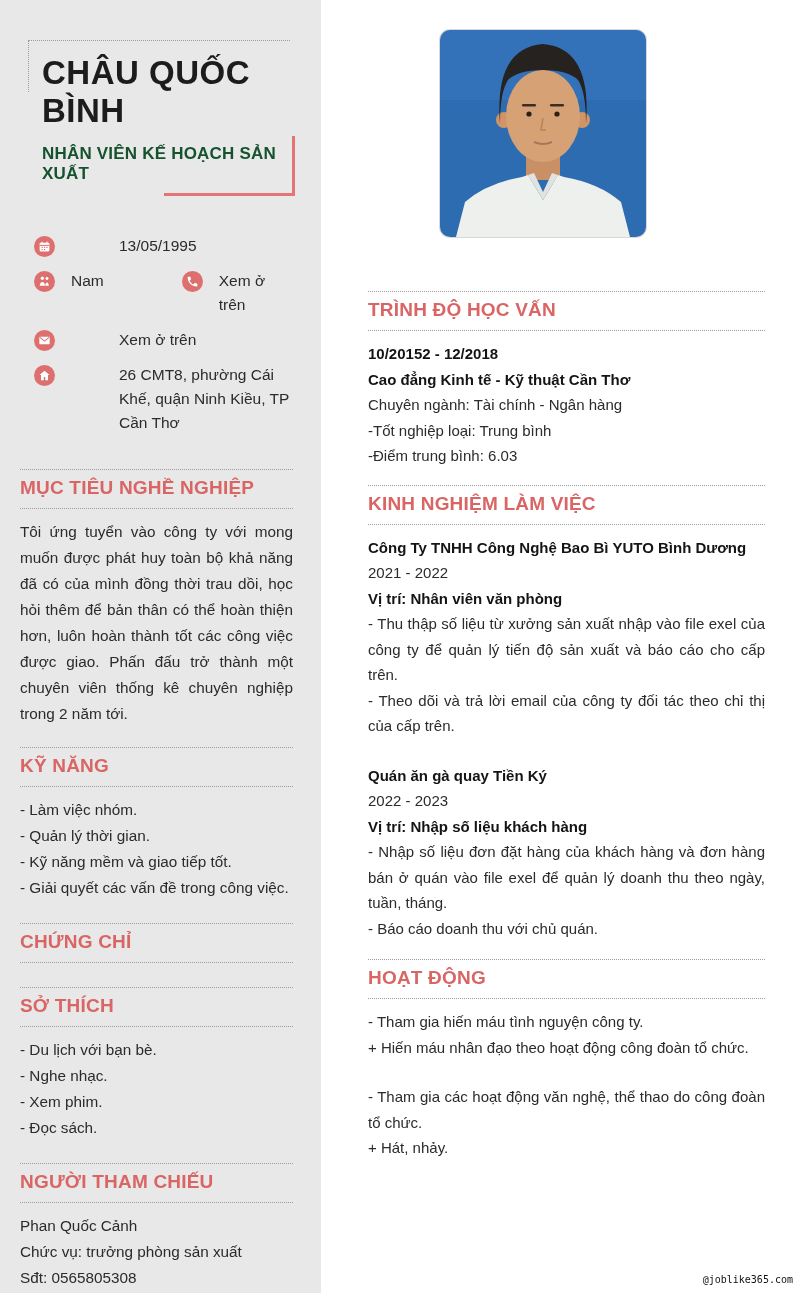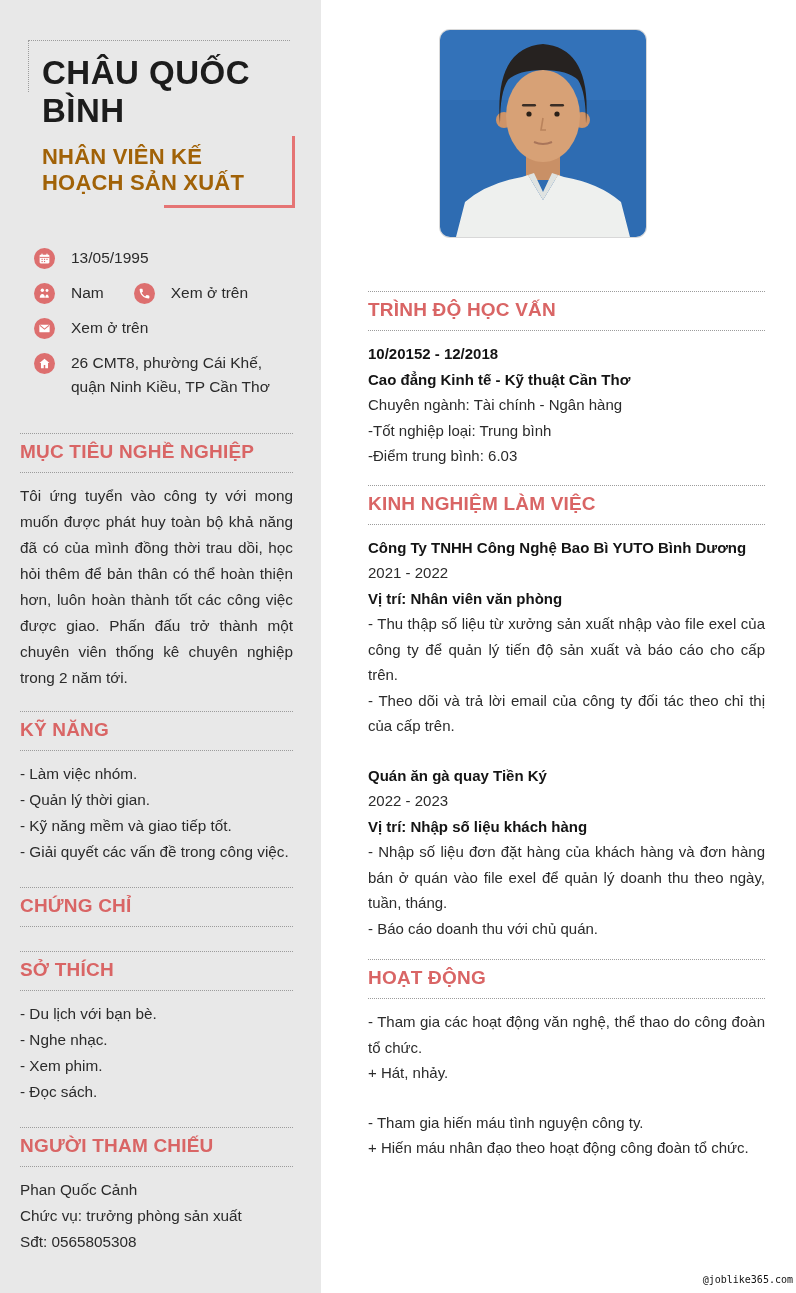--- a/index.html
+++ b/index.html
@@ -7,27 +7,27 @@
         font-family:"Liberation Sans","DejaVu Sans",sans-serif;color:#2b2b2b;background:#fff;}
   .left{width:321px;background:#e8e8e8;padding:40px 28px 0 20px;box-sizing:border-box;flex:none;}
   .right{width:505px;padding:30px 61px 0 47px;box-sizing:border-box;position:relative;flex:none;}
 
   
   .name-block{position:relative;margin-left:8px;padding:14px 0 0 14px;}
   .dotted-top{position:absolute;top:0;left:0;width:262px;height:0;border-top:1px dotted #9c9c9c;}
   .dotted-left{position:absolute;top:0;left:0;width:0;height:52px;border-left:1px dotted #9c9c9c;}
   h1{margin:0;font-size:33px;line-height:38px;color:#1c1c1c;letter-spacing:.5px;font-weight:700;}
   .subtitle-wrap{position:relative;display:inline-block;margin-top:12px;padding:2px 14px 12px 0;}
-  .subtitle{font-size:22px;font-weight:700;color:#a16207;letter-spacing:.2px;text-align:center;}
+  .subtitle{font-size:17px;font-weight:700;color:#14532d;letter-spacing:.2px;text-align:center;}
   .red-corner{position:absolute;right:-2px;top:-6px;bottom:0;width:128px;
               border-right:3px solid #e57474;border-bottom:3px solid #e57474;}
 
   
   .contact{margin:38px 0 0 14px;}
-  .c-row{display:flex;align-items:flex-start;margin-bottom:11px;font-size:15.5px;line-height:24px;}
+  .c-row{display:flex;align-items:flex-start;margin-bottom:11px;font-size:15.5px;line-height:24px;gap:48px;}
   .c-pair{display:flex;align-items:flex-start;}
   .c-pair.second{margin-left:30px;}
   .c-icon{width:21px;height:21px;border-radius:50%;background:#dd6f6f;flex:none;
           display:flex;align-items:center;justify-content:center;margin:2px 16px 0 0;}
   .c-icon svg{width:13px;height:13px;display:block;}
   .c-text{color:#2b2b2b;}
 
   
   .sec h2{margin:0;font-size:19px;font-weight:700;color:#d96565;letter-spacing:.2px;
           border-top:1px dotted #9c9c9c;border-bottom:1px dotted #9c9c9c;padding:7px 0 9px;}
@@ -224,26 +224,26 @@
               <div class="justify">- Báo cáo doanh thu với chủ quán.</div>
             </div>
         </div>
       </div>
     </div>
 
     <div class="sec activities">
       <h2>HOẠT ĐỘNG</h2>
       <div class="sec-body">
         <div class="grp">
+            <div class="justify">- Tham gia hiến máu tình nguyện công ty.</div>
+            <div class="justify">+ Hiến máu nhân đạo theo hoạt động công đoàn tổ chức.</div>
+          </div>
+        <div class="grp">
             <div class="justify">- Tham gia các hoạt động văn nghệ, thể thao do công đoàn tổ chức.</div>
             <div class="justify">+ Hát, nhảy.</div>
           </div>
-        <div class="grp">
-            <div class="justify">- Tham gia hiến máu tình nguyện công ty.</div>
-            <div class="justify">+ Hiến máu nhân đạo theo hoạt động công đoàn tổ chức.</div>
-          </div>
       </div>
     </div>
 
     <div class="watermark">@joblike365.com</div>
   </div>
 
 </div>
 
 </body></html>

